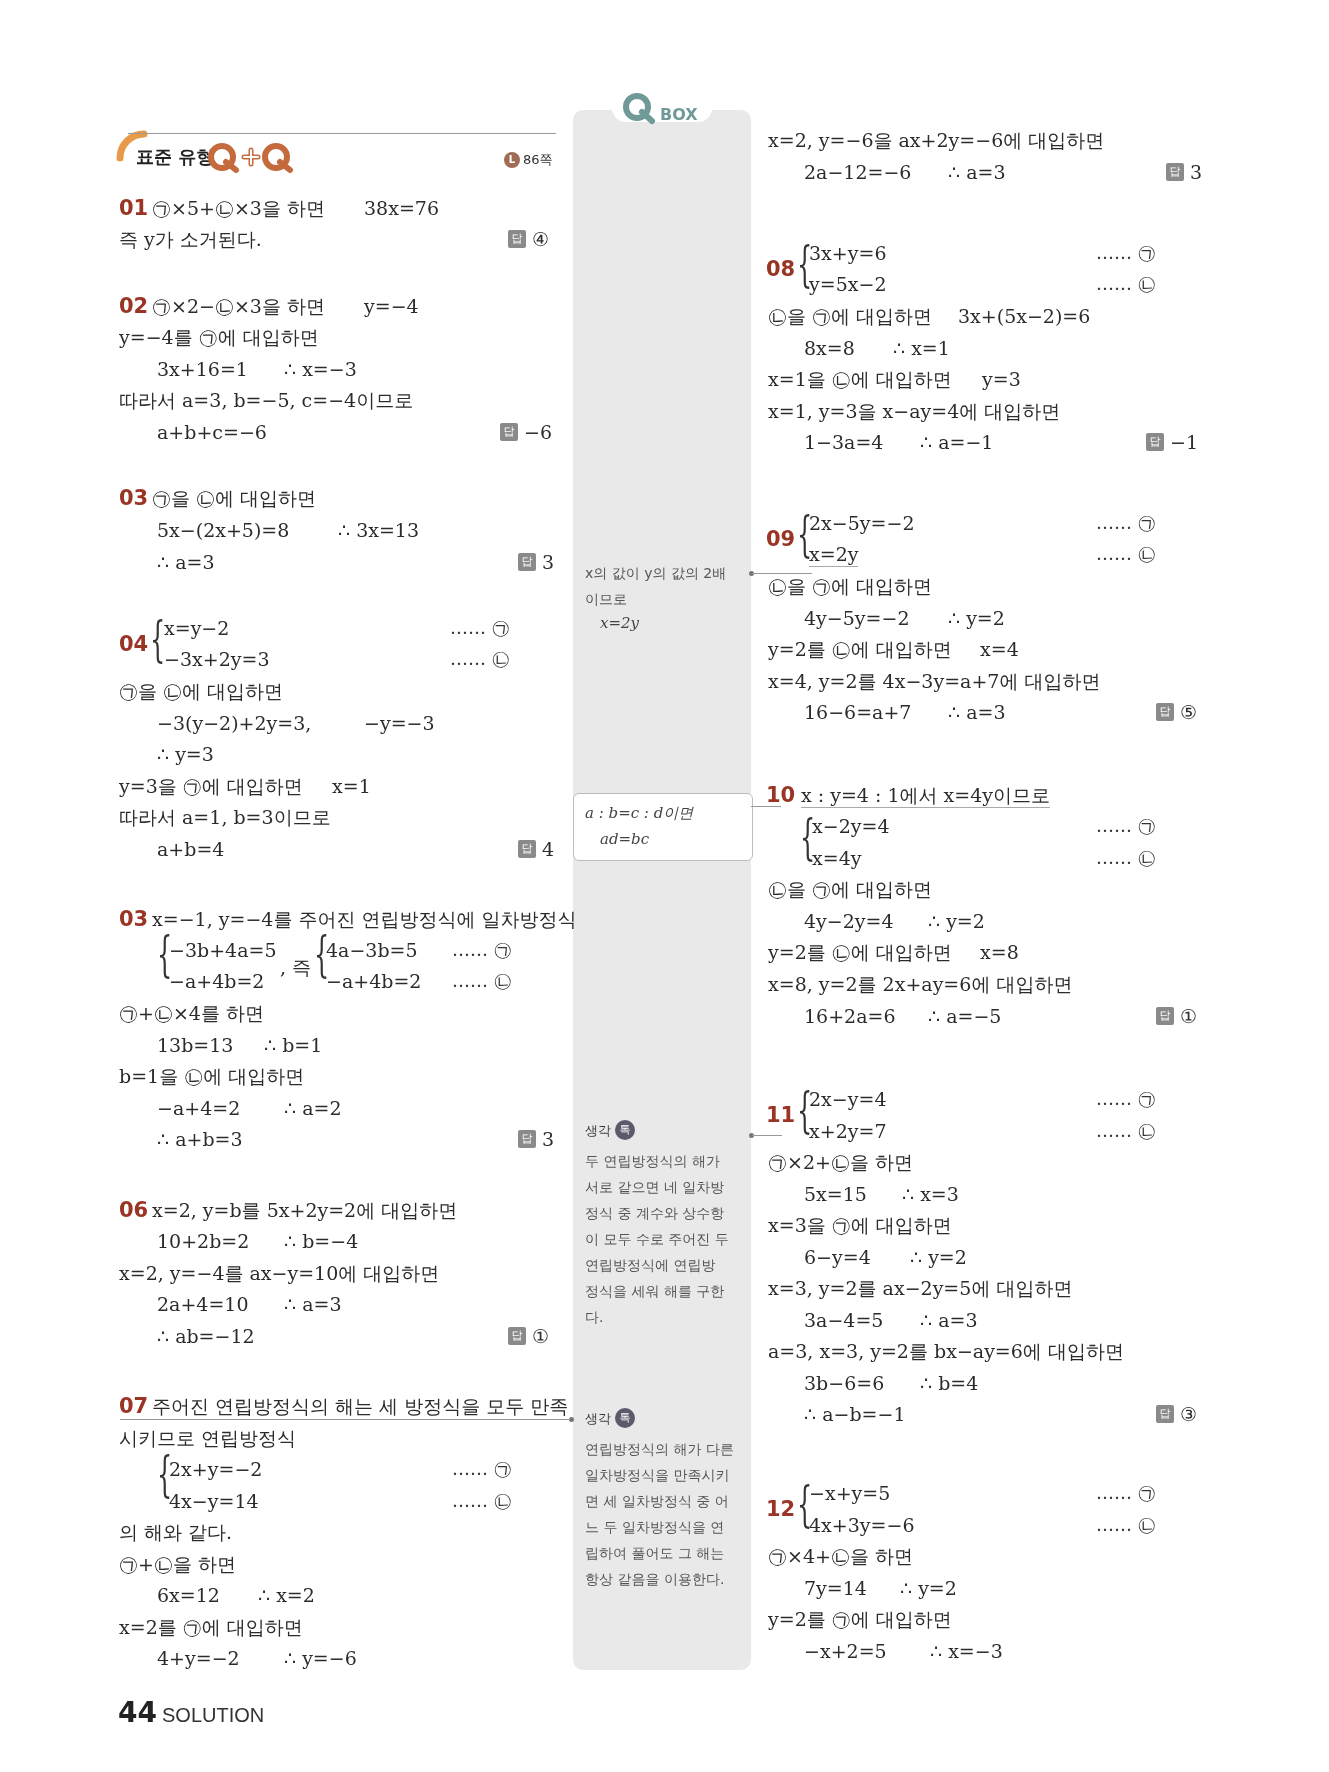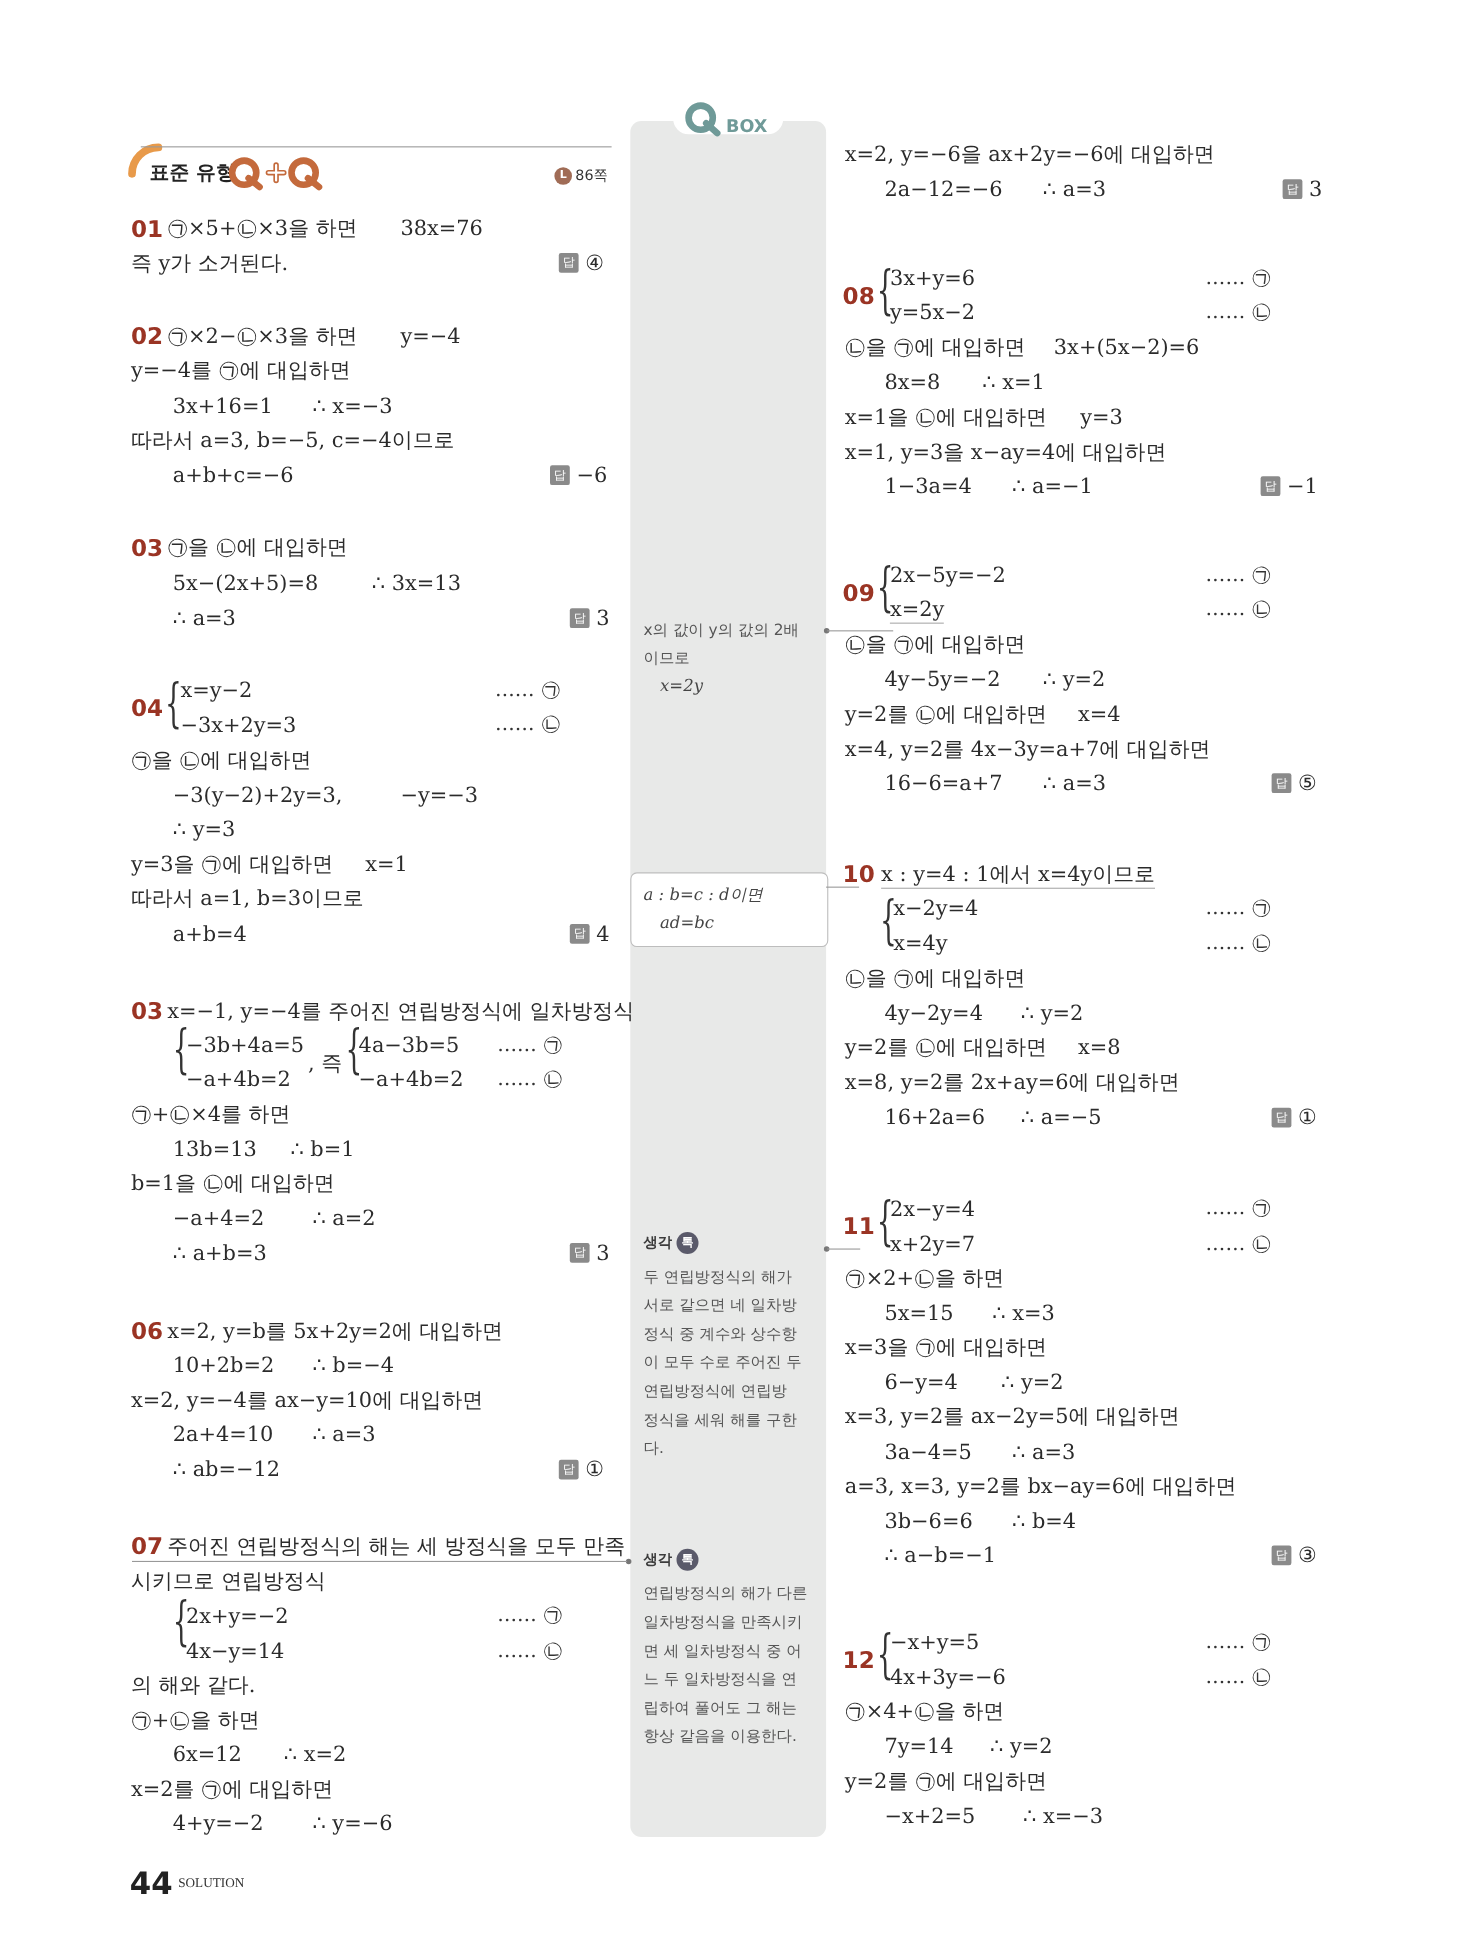--- a/index.html
+++ b/index.html
@@ -10,27 +10,27 @@
   .num { position:absolute; font-family:"DejaVu Sans", sans-serif; font-weight:bold; font-size:21px; color:#9a3424; line-height:24px; }
   .ans { position:absolute; font-size:19px; line-height:24px; white-space:nowrap; display:flex; align-items:center; gap:6px; }
   .ans .dap { display:inline-block; width:18px; height:18px; background:#8a8a8a; color:#fff; font-family:"DejaVu Sans",sans-serif; font-size:11px; line-height:18px; text-align:center; border-radius:2px; }
   .tag { position:absolute; font-size:18px; line-height:24px; white-space:nowrap; color:#333; }
   .brace { position:absolute; font-size:48px; line-height:48px; font-family:"DejaVu Serif",serif; color:#333; transform:scaleX(0.5); transform-origin:left; }
   .sidebar { position:absolute; left:573px; top:110px; width:178px; height:1560px; background:#e8e9e8; border-radius:10px; }
   .sidebar-notch { position:absolute; left:612px; top:92px; width:100px; height:30px; background:#fff; border-radius:0 0 14px 14px; }
   .side-text { position:absolute; font-family:"DejaVu Sans",sans-serif; font-size:14px; line-height:26px; color:#555; }
   .side-math { position:absolute; font-family:"DejaVu Serif",serif; font-style:italic; font-size:15px; color:#444; }
   .tip-box { position:absolute; left:573px; top:793px; width:178px; height:66px; background:#fff; border:1px solid #bdbdbd; border-radius:6px; }
-  .think { position:absolute; font-family:"DejaVu Sans",sans-serif; font-size:13px; font-weight:bold; color:#3c3c3c; display:flex; align-items:center; gap:4px; }
+  .think { position:absolute; font-family:"DejaVu Sans",sans-serif; font-size:13px; font-weight:normal; color:#3c3c3c; display:flex; align-items:flex-end; gap:4px; }
   .think .toc { width:20px; height:20px; border-radius:50%; background:#5a5a6a; color:#fff; font-size:11px; text-align:center; line-height:20px; }
   .connector { position:absolute; height:1px; background:#999; }
   .dot { position:absolute; width:5px; height:5px; border-radius:50%; background:#777; }
   .hr-top { position:absolute; left:128px; top:133px; width:428px; height:1px; background:#9a9a9a; }
   .footer-num { position:absolute; left:118px; top:1696px; font-family:"DejaVu Sans",sans-serif; font-weight:bold; font-size:28px; color:#222; }
-  .footer-txt { position:absolute; left:162px; top:1704px; font-family:Liberation Serif, serif; font-size:12px; color:#333; }
+  .footer-txt { position:absolute; left:162px; top:1704px; font-family:Liberation Sans, sans-serif; font-size:20px; color:#333; }
   .header-title { position:absolute; left:136px; top:145px; font-family:"DejaVu Sans",sans-serif; font-weight:bold; font-size:18px; color:#222; }
   .page-ref { position:absolute; left:504px; top:151px; font-family:"DejaVu Sans",sans-serif; font-size:13px; color:#333; display:flex; align-items:center; gap:3px; }
   .page-ref .L { width:16px; height:16px; border-radius:50%; background:#a06c56; color:#fff; font-size:10px; font-weight:bold; line-height:16px; text-align:center; }
   .qbox-label { position:absolute; left:622px; top:92px; display:flex; align-items:flex-end; gap:2px; font-family:"DejaVu Sans",sans-serif; font-weight:bold; color:#6f9a98; }
   .under { border-bottom:1px solid #aaa; }
 </style>
 </head>
 <body>
 
 <svg class="abs" style="left:116px;top:128px" width="34" height="34" viewBox="0 0 34 34">

